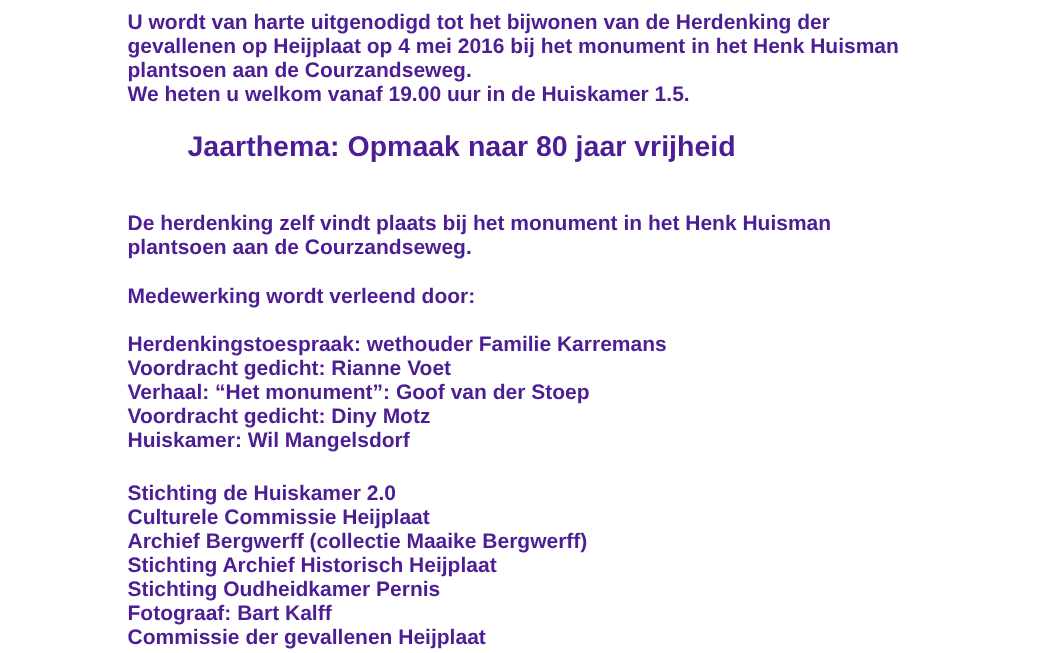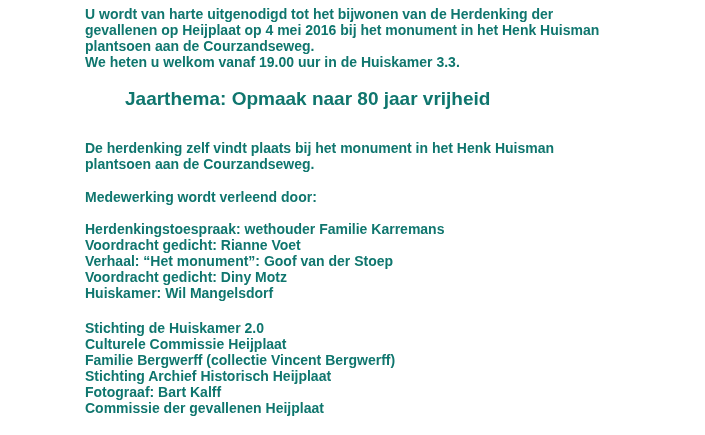--- a/index.html
+++ b/index.html
@@ -8,21 +8,21 @@
     height: 435px;
     background: #ffffff;
     overflow: hidden;
   }
   .page {
     position: relative;
     width: 705px;
     height: 435px;
     font-family: "Liberation Sans", sans-serif;
     font-weight: 700;
-    color: #0f766e;
+    color: #4c1d95;
     -webkit-font-smoothing: antialiased;
   }
   .block {
     position: absolute;
     left: 85px;
     font-size: 14px;
     line-height: 16px;
     white-space: nowrap;
   }
   .block div { height: 16px; }
@@ -35,21 +35,21 @@
 </style>
 </head>
 <body>
 
 <div class="page">
 
   <div class="block intro">
     <div>U wordt van harte uitgenodigd tot het bijwonen van de Herdenking der</div>
     <div>gevallenen op Heijplaat op 4 mei 2016 bij het monument in het Henk Huisman</div>
     <div>plantsoen aan de Courzandseweg.</div>
-    <div>We heten u welkom vanaf 19.00 uur in de Huiskamer 3.3.</div>
+    <div>We heten u welkom vanaf 19.00 uur in de Huiskamer 1.5.</div>
   </div>
 
   <div class="block theme">Jaarthema: Opmaak naar 80 jaar vrijheid</div>
 
   <div class="block location">
     <div>De herdenking zelf vindt plaats bij het monument in het Henk Huisman</div>
     <div>plantsoen aan de Courzandseweg.</div>
   </div>
 
   <div class="block contributors">Medewerking wordt verleend door:</div>
@@ -58,19 +58,20 @@
     <div>Herdenkingstoespraak: wethouder Familie Karremans</div>
     <div>Voordracht gedicht: Rianne Voet</div>
     <div>Verhaal: “Het monument”: Goof van der Stoep</div>
     <div>Voordracht gedicht: Diny Motz</div>
     <div>Huiskamer: Wil Mangelsdorf</div>
   </div>
 
   <div class="block orgs">
     <div>Stichting de Huiskamer 2.0</div>
     <div>Culturele Commissie Heijplaat</div>
-    <div>Familie Bergwerff (collectie Vincent Bergwerff)</div>
+    <div>Archief Bergwerff (collectie Maaike Bergwerff)</div>
     <div>Stichting Archief Historisch Heijplaat</div>
+    <div>Stichting Oudheidkamer Pernis</div>
     <div>Fotograaf: Bart Kalff</div>
     <div>Commissie der gevallenen Heijplaat</div>
   </div>
 
 </div>
 
 </body></html>

